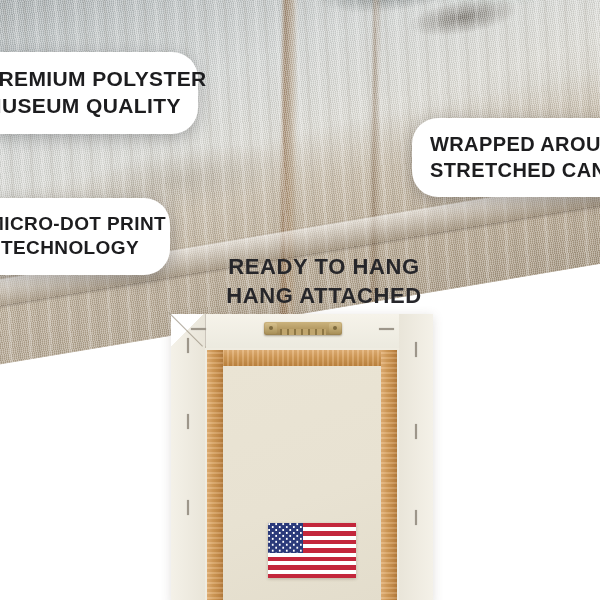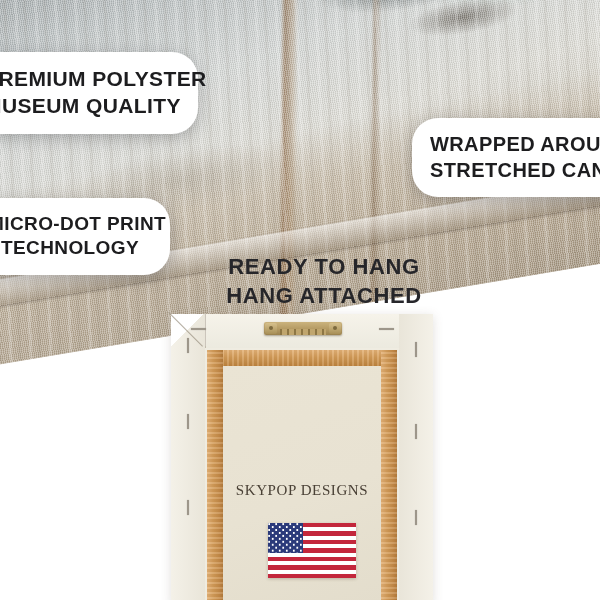--- a/index.html
+++ b/index.html
@@ -353,21 +353,20 @@
 
     <div class="staple h" style="left:20px;  top:14px;"></div>
     <div class="staple h" style="left:208px; top:14px;"></div>
     <div class="staple v" style="left:16px;  top:24px;"></div>
     <div class="staple v" style="left:16px;  top:100px;"></div>
     <div class="staple v" style="left:16px;  top:186px;"></div>
     <div class="staple v" style="left:244px; top:28px;"></div>
     <div class="staple v" style="left:244px; top:110px;"></div>
     <div class="staple v" style="left:244px; top:196px;"></div>
 
-    <div id="brand">SKYPOP DESIGNS</div>
 
     <div class="flag">
       <div class="flag-canton"></div>
     </div>
 
   </div>
 
 </div>
 
 </body></html>

